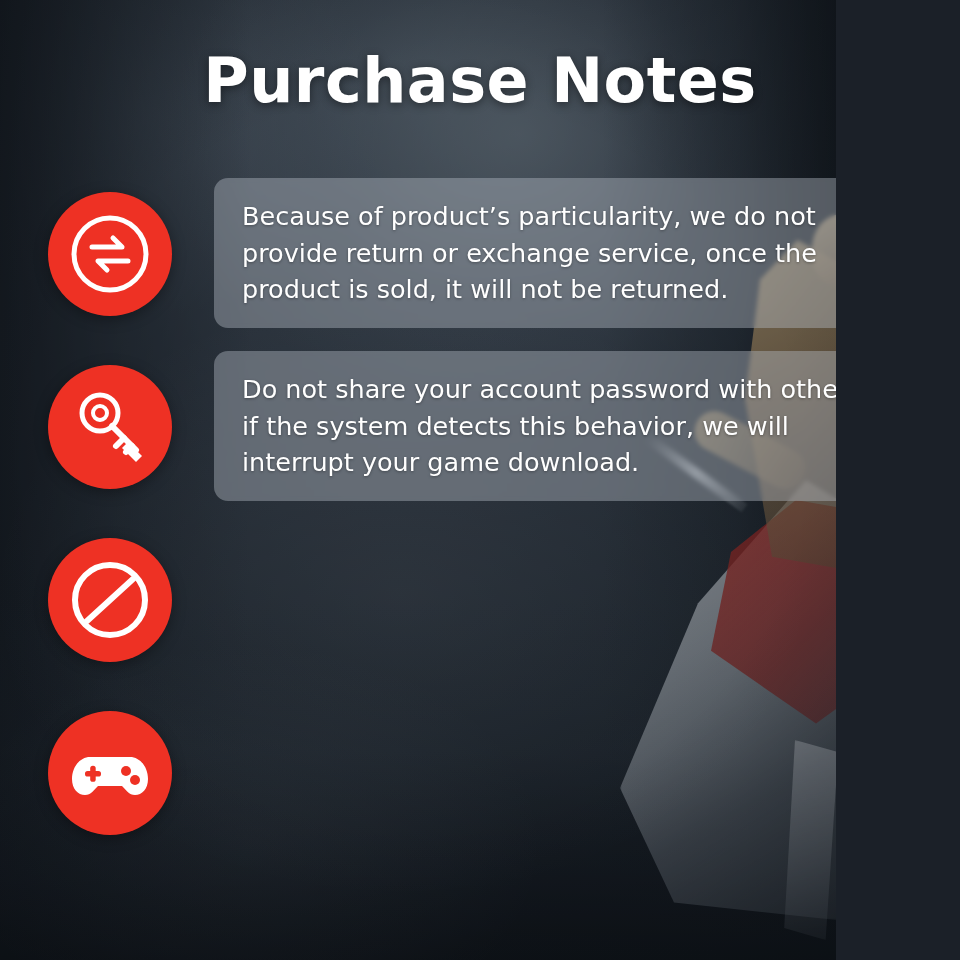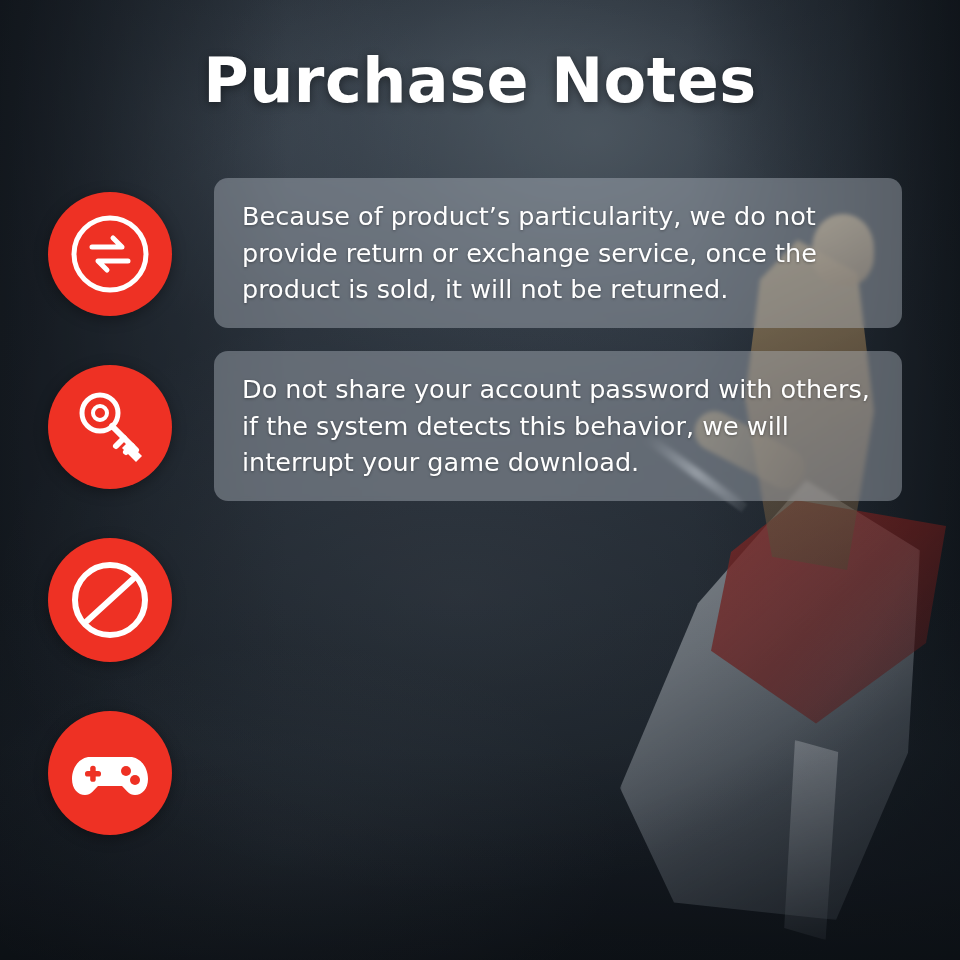--- a/index.html
+++ b/index.html
@@ -9,21 +9,21 @@
   body {
     width: 960px;
     height: 960px;
     overflow: hidden;
     font-family: "Liberation Sans", sans-serif;
     background: #1b2028;
   }
 
   #page {
     position: relative;
-    width: 960px;
+    width: 836px;
     height: 960px;
     overflow: hidden;
     background: #0369a1;
   }
 
   
   .bg-layer {
     position: absolute;
     inset: 0;
   }

